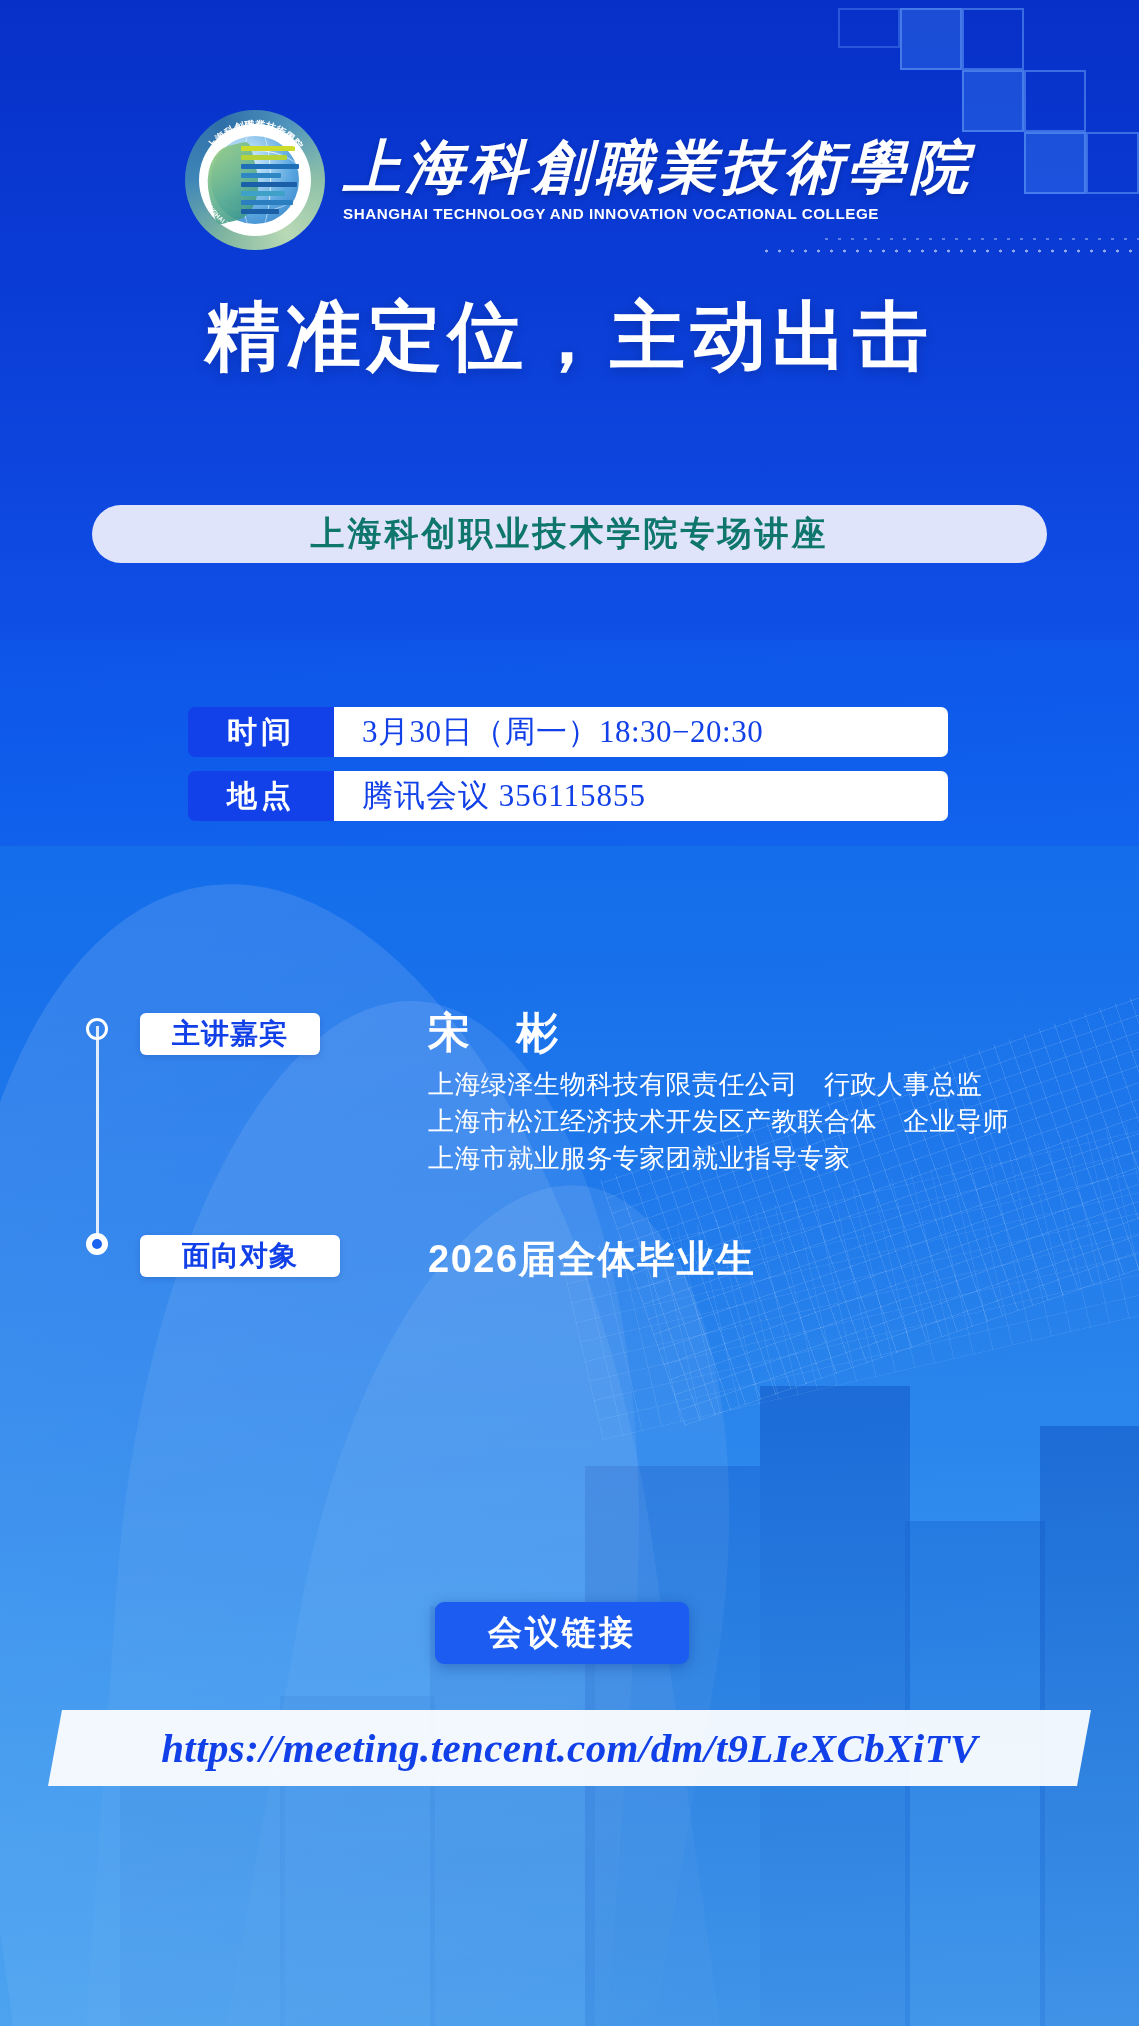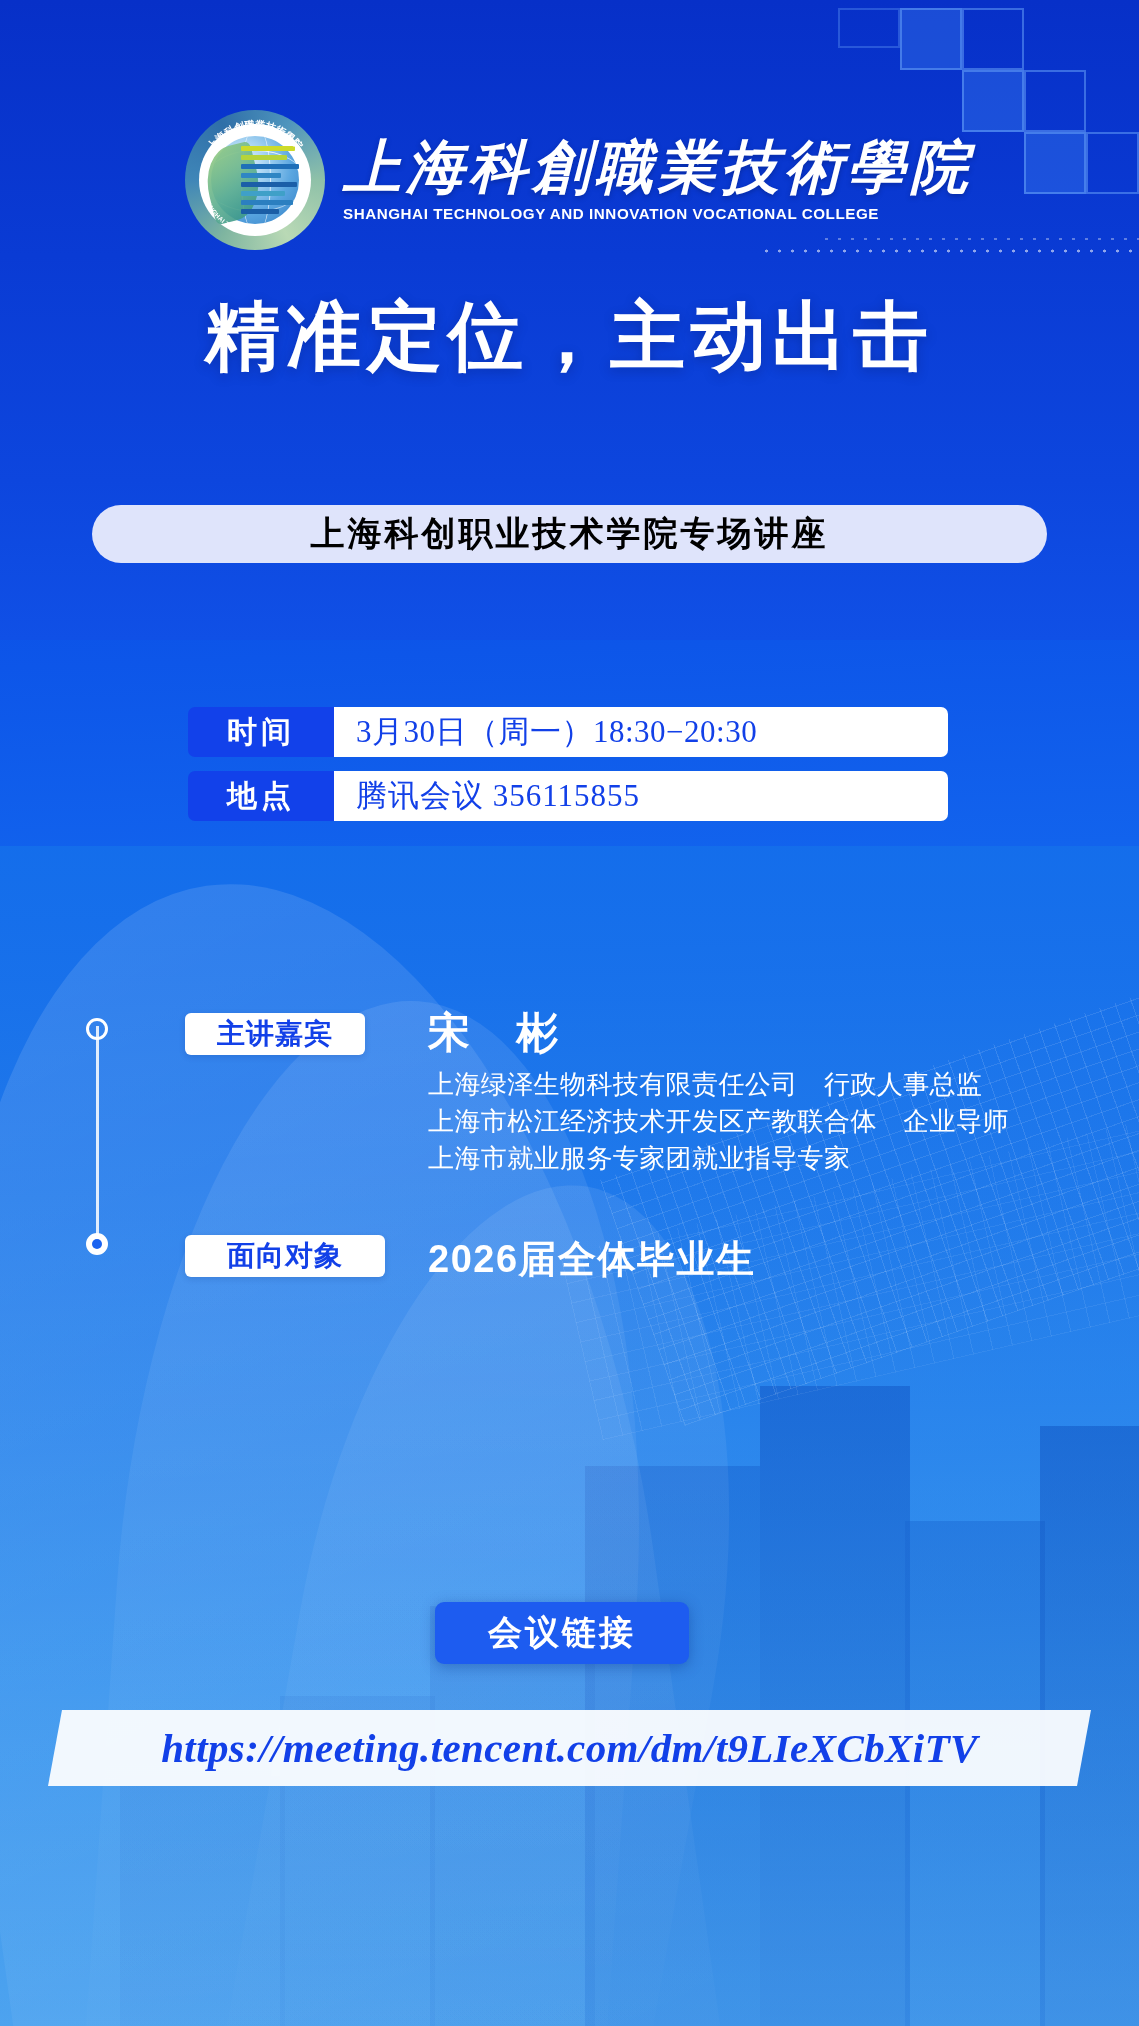--- a/index.html
+++ b/index.html
@@ -149,34 +149,34 @@
   .title-l2 {
     color:#fff; font-size:75px; font-weight:700; letter-spacing:2px;
     line-height:1.18; margin-top:6px; text-shadow:0 3px 12px rgba(0,20,90,.30);
   }
   .subtitle-pill {
     position:absolute; left:92px; top:505px; width:955px; height:58px;
     background:#dfe4fb; border-radius:29px;
     display:flex; align-items:center; justify-content:center;
   }
   .subtitle-pill span {
-    color:#000000; font-size:34px; font-weight:700; letter-spacing:3px;
+    color:#0f766e; font-size:34px; font-weight:700; letter-spacing:3px;
   }
 
   
   .info { position:absolute; left:188px; top:707px;font-family:Liberation Serif, serif; }
   .info-row { display:flex; align-items:stretch; margin-bottom:14px; }
   .info-row .k {
     width:146px; height:50px; background:#1241ea; border-radius:7px 0 0 7px;
     display:flex; align-items:center; justify-content:center;
     color:#fff; font-size:30px; font-weight:700; letter-spacing:4px;
   }
   .info-row .v {
     height:50px; background:#fff; border-radius:0 7px 7px 0;
-    display:flex; align-items:center; padding:0 22px;
+    display:flex; align-items:center; padding:0 28px;
     color:#1240e8; font-size:31px; font-weight:400; letter-spacing:.5px;
   }
   .info-row.time .v { width:614px; }
   .info-row.place .v { width:614px; letter-spacing:1px; }
 
   
   .timeline { position:absolute; left:90px; top:1018px; width:14px; height:235px; }
   .timeline .line {
     position:absolute; left:6px; top:8px; width:2.5px; height:225px; background:rgba(255,255,255,.85);
   }
@@ -188,21 +188,20 @@
   .tl-dot.d2 { top:215px; background:#ffffff; }
   .tl-dot.d2::after {
     content:""; position:absolute; inset:3px; border-radius:50%; background:#1b63f0;
   }
 
   .tag-pill {
     position:absolute; background:#ffffff; border-radius:6px;
     display:flex; align-items:center; justify-content:center;
     color:#1240e8; font-size:28px; font-weight:700; letter-spacing:1px;
     box-shadow:0 2px 6px rgba(0,30,110,.15);
-    margin-left:45px;
   }
   .tag-speaker { left:140px; top:1013px; width:180px; height:42px; }
   .tag-audience { left:140px; top:1235px; width:200px; height:42px; }
 
   .speaker-name {
     position:absolute; left:428px; top:1005px;
     color:#ffffff; font-size:42px; font-weight:700; letter-spacing:2px;
   }
   .speaker-lines { position:absolute; left:428px; top:1066px; }
   .speaker-lines div {

